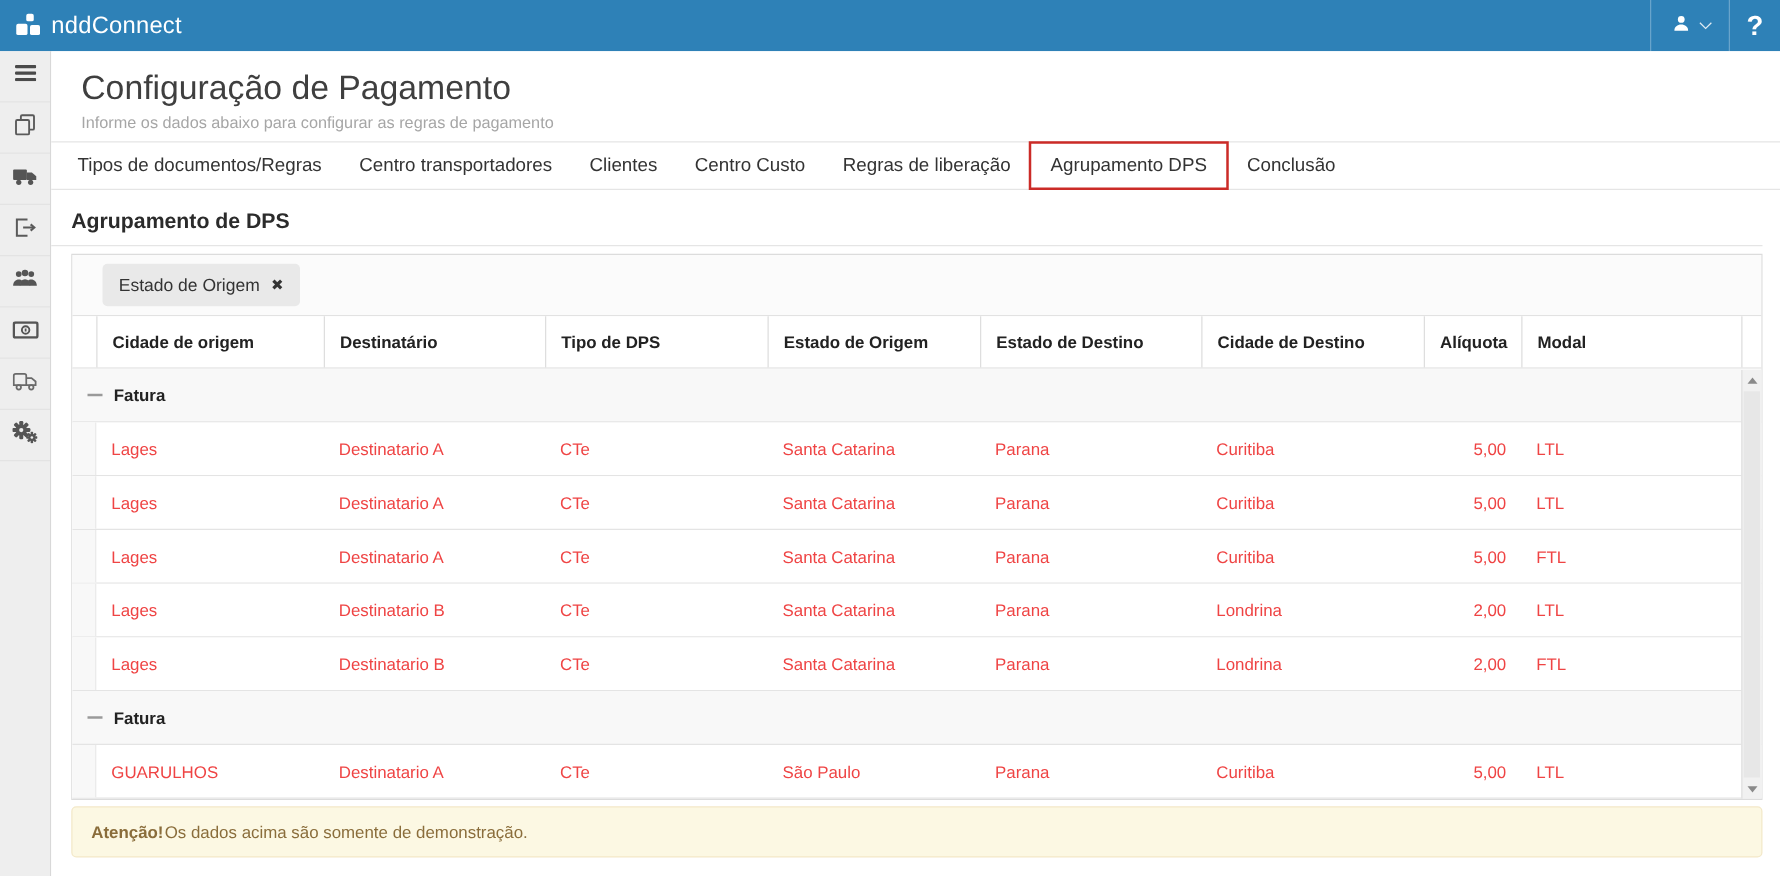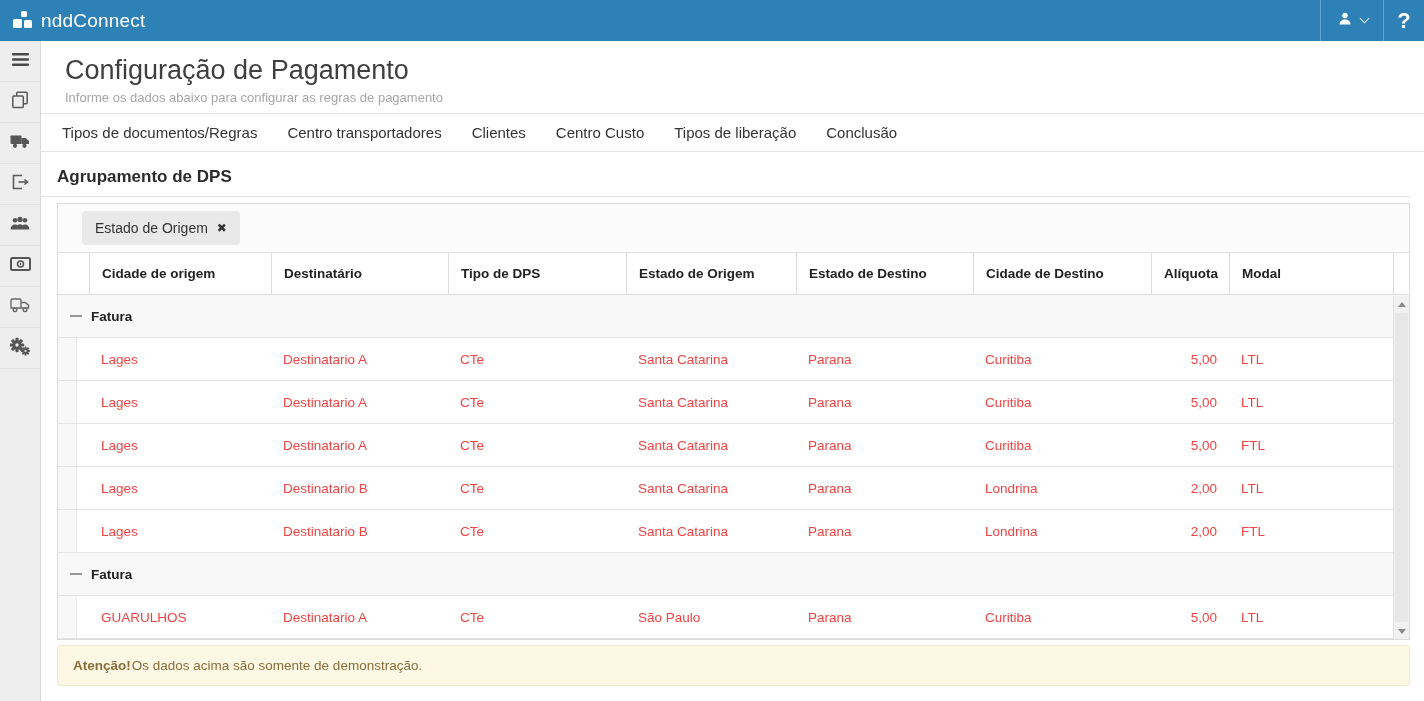--- a/index.html
+++ b/index.html
@@ -50,21 +50,21 @@
   .hcell:first-child { border-left:none; }
 
   .grid-body { background:#fff; }
   .row, .grow { display:flex; height:43px; border-bottom:1px solid #e4e4e4; }
   .grow { background:#f8f8f8; align-items:center; padding-right:16px; }
   .row { padding-right:16px; background:#fff; }
   .cell { display:flex; align-items:center; padding:0 12px; font-size:13.5px; color:#ef4444; overflow:hidden; white-space:nowrap; }
   .cell.num { justify-content:flex-end; }
   .c0 { width:19px; padding:0; }
   .row .c0 { background:#f8f8f8; border-right:1px solid #ebebeb; }
-  .c1 { width:182px;margin-left:12px; } .c2 { width:177px; } .c3 { width:178px; } .c4 { width:170px; }
+  .c1 { width:182px; } .c2 { width:177px; } .c3 { width:178px; } .c4 { width:170px; }
   .c5 { width:177px; } .c6 { width:178px; } .c7 { width:78px; } .c8 { flex:1; }
   .c9 { width:16px; padding:0; }
   .collapse-ic { display:inline-block; width:12px; height:2px; background:#9a9a9a; margin:0 9px 0 12px; }
   .grow .glabel { font-size:13.5px; font-weight:bold; color:#222; }
 
   
   .vscroll { position:absolute; top:92px; right:0; bottom:0; width:16px; background:#f1f1f1; border-left:1px solid #e0e0e0; }
   .sb-btn { position:absolute; left:0; right:0; height:16px; display:flex; align-items:center; justify-content:center; cursor:pointer; }
   .sb-btn.up { top:0; } .sb-btn.down { bottom:0; }
   .tri-up { width:0; height:0; border-left:4px solid transparent; border-right:4px solid transparent; border-bottom:5px solid #8a8a8a; }
@@ -185,21 +185,22 @@
     <div class="page-head">
       <h1 class="page-title">Configuração de Pagamento</h1>
       <p class="page-sub">Informe os dados abaixo para configurar as regras de pagamento</p>
     </div>
 
     <nav class="tabbar">
         <div class="tab">Tipos de documentos/Regras</div>
         <div class="tab">Centro transportadores</div>
         <div class="tab">Clientes</div>
         <div class="tab">Centro Custo</div>
-        <div class="tab">Tipos de liberação</div>
+        <div class="tab">Regras de liberação</div>
+        <div class="tab active">Agrupamento DPS</div>
         <div class="tab">Conclusão</div>
       </nav>
 
     <h2 class="section-title">Agrupamento de DPS</h2>
     <div class="section-rule"></div>
 
     <div class="grid">
       <div class="group-bar">
         <div class="chip">
           <span>Estado de Origem</span>

